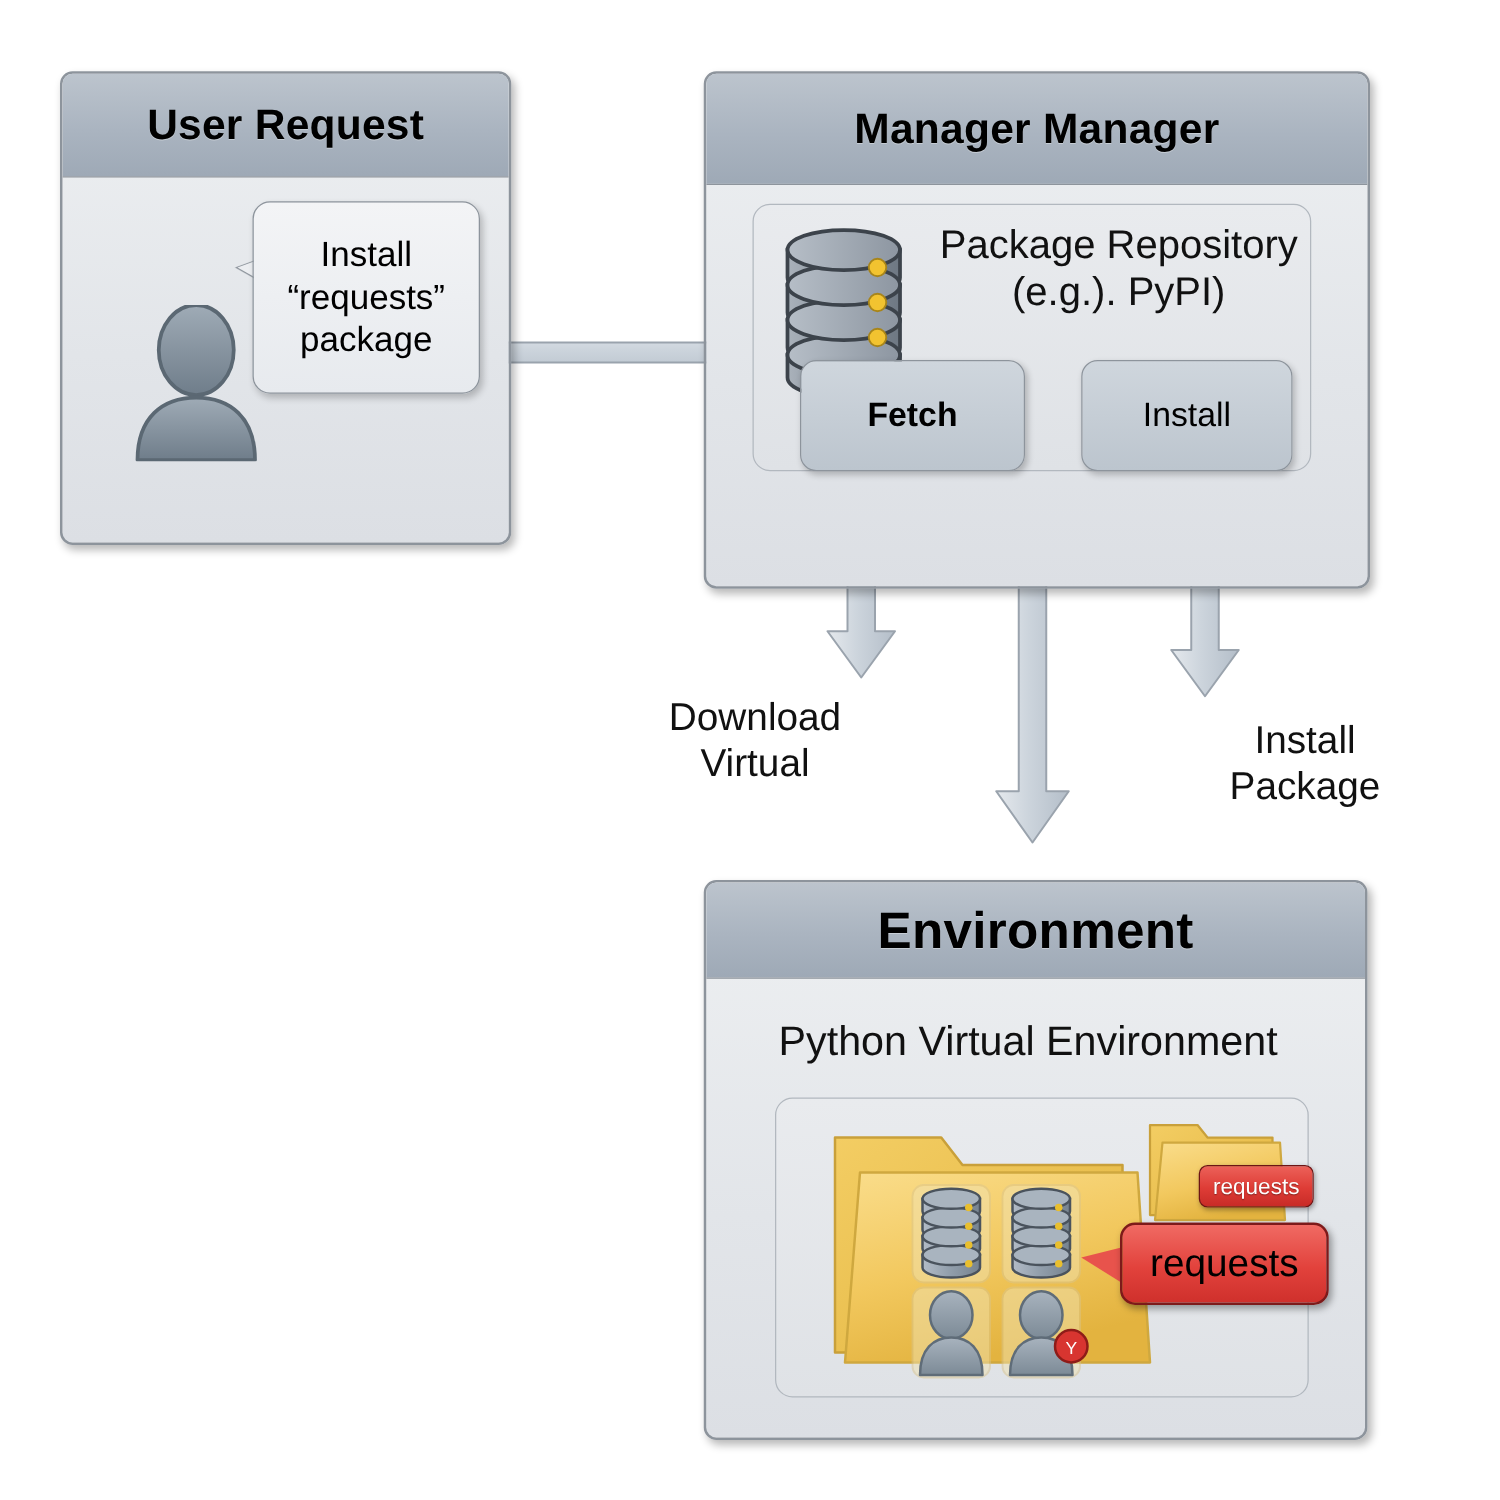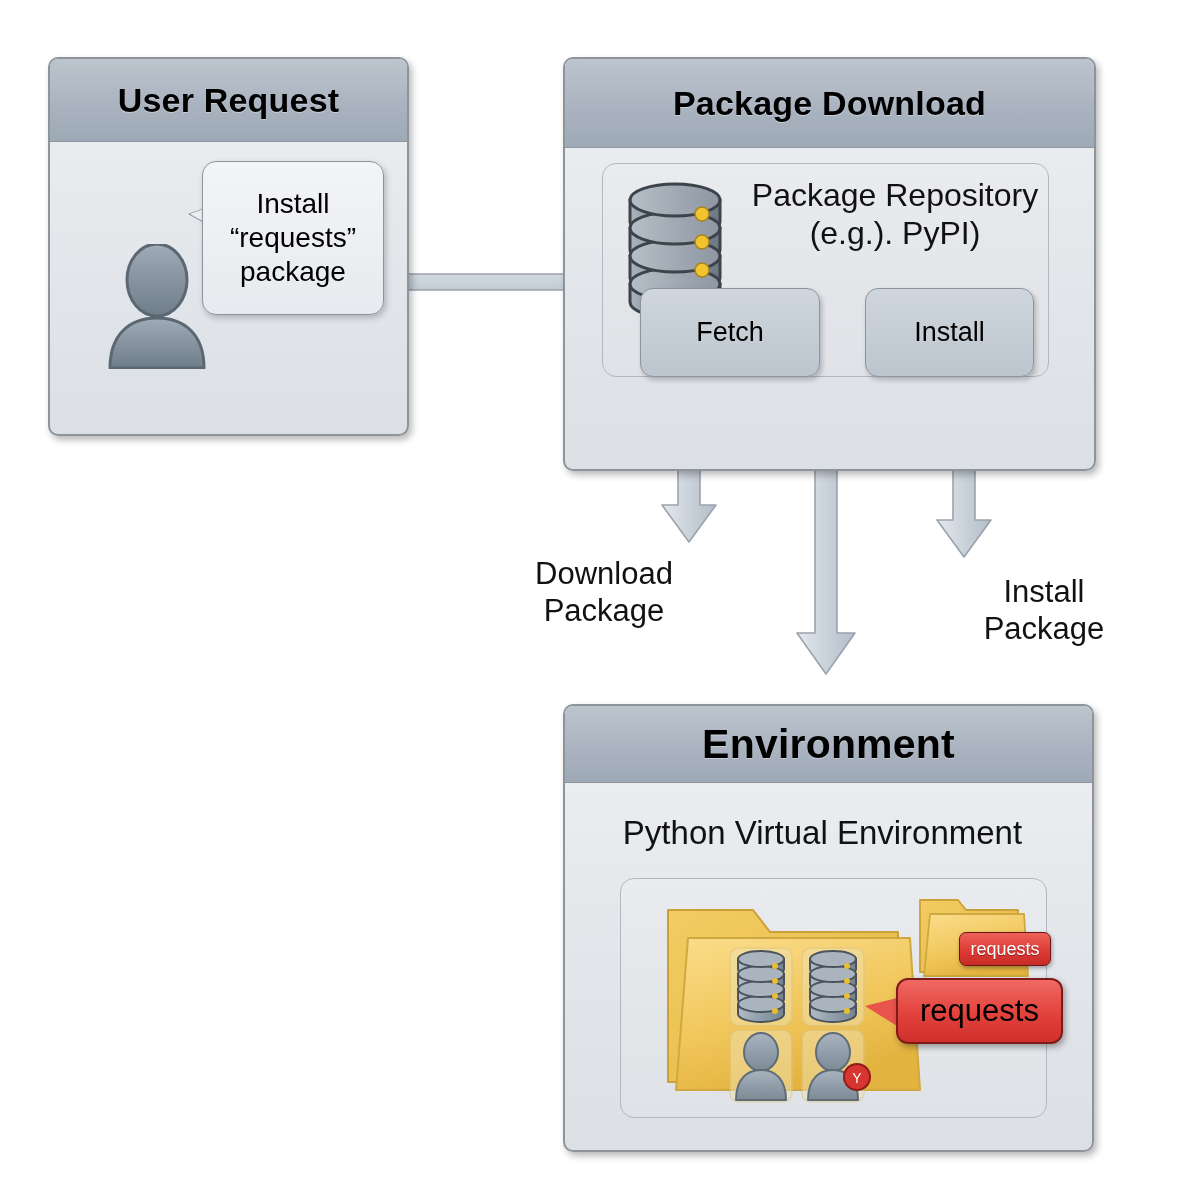--- a/index.html
+++ b/index.html
@@ -170,21 +170,21 @@
       <span class="bubble-tail" style="left:140px;top:62px;"></span>
 
       <div class="bubble" style="left:152px;top:20px;width:168px;height:152px;padding:0 6px;">Install
 “requests”
 package</div>
     </div>
   </div>
 
   <div class="panel" style="left:563px;top:57px;width:529px;height:410px;">
     <div class="panel-header" style="height:88px;font-size:34px;">
-      <span>Package Download</span>
+      <span>Manager Manager</span>
     </div>
     <div class="panel-body" style="top:88px;padding-left:36px;">
 
       <div class="subpanel" style="left:37px;top:16px;width:445px;height:212px;"></div>
 
       <svg style="position:absolute;left:55px;top:21px;width:110px;height:148px;" viewBox="0 0 110 148">
         <defs>
           <linearGradient id="dbg" x1="0" y1="0" x2="1" y2="0">
             <stop offset="0%" stop-color="#aab2bb"></stop>
             <stop offset="40%" stop-color="#8b949f"></stop>
@@ -206,32 +206,32 @@
           <ellipse cx="55" cy="32" rx="45" ry="16" fill="url(#dbt)"></ellipse>
         </g>
         <circle cx="82" cy="46" r="7" fill="#f2c330" stroke="#a8851a" stroke-width="1.5"></circle>
         <circle cx="82" cy="74" r="7" fill="#f2c330" stroke="#a8851a" stroke-width="1.5"></circle>
         <circle cx="82" cy="102" r="7" fill="#f2c330" stroke="#a8851a" stroke-width="1.5"></circle>
       </svg>
 
       <div class="lbl" style="left:180px;top:30px;width:300px;font-size:32px;">Package Repository
 (e.g.). PyPI)</div>
 
-      <div class="pill" style="left:75px;top:141px;width:178px;height:87px;">
+      <div class="pill" style="left:75px;top:141px;width:178px;height:87px;font-weight:bold;">
         <span>Fetch</span>
       </div>
       <div class="pill" style="left:300px;top:141px;width:167px;height:87px;">
         <span>Install</span>
       </div>
     </div>
   </div>
 
 
   <div class="lbl" style="left:509px;top:556px;width:190px;font-size:31px;">Download
-Package</div>
+Virtual</div>
 
   <div class="lbl" style="left:955px;top:574px;width:178px;font-size:31px;">Install
 Package</div>
 
   <div class="panel" style="left:563px;top:704px;width:527px;height:444px;">
     <div class="panel-header" style="height:76px;font-size:41px;">
       <span>Environment</span>
     </div>
     <div class="panel-body" style="top:76px;">
 

